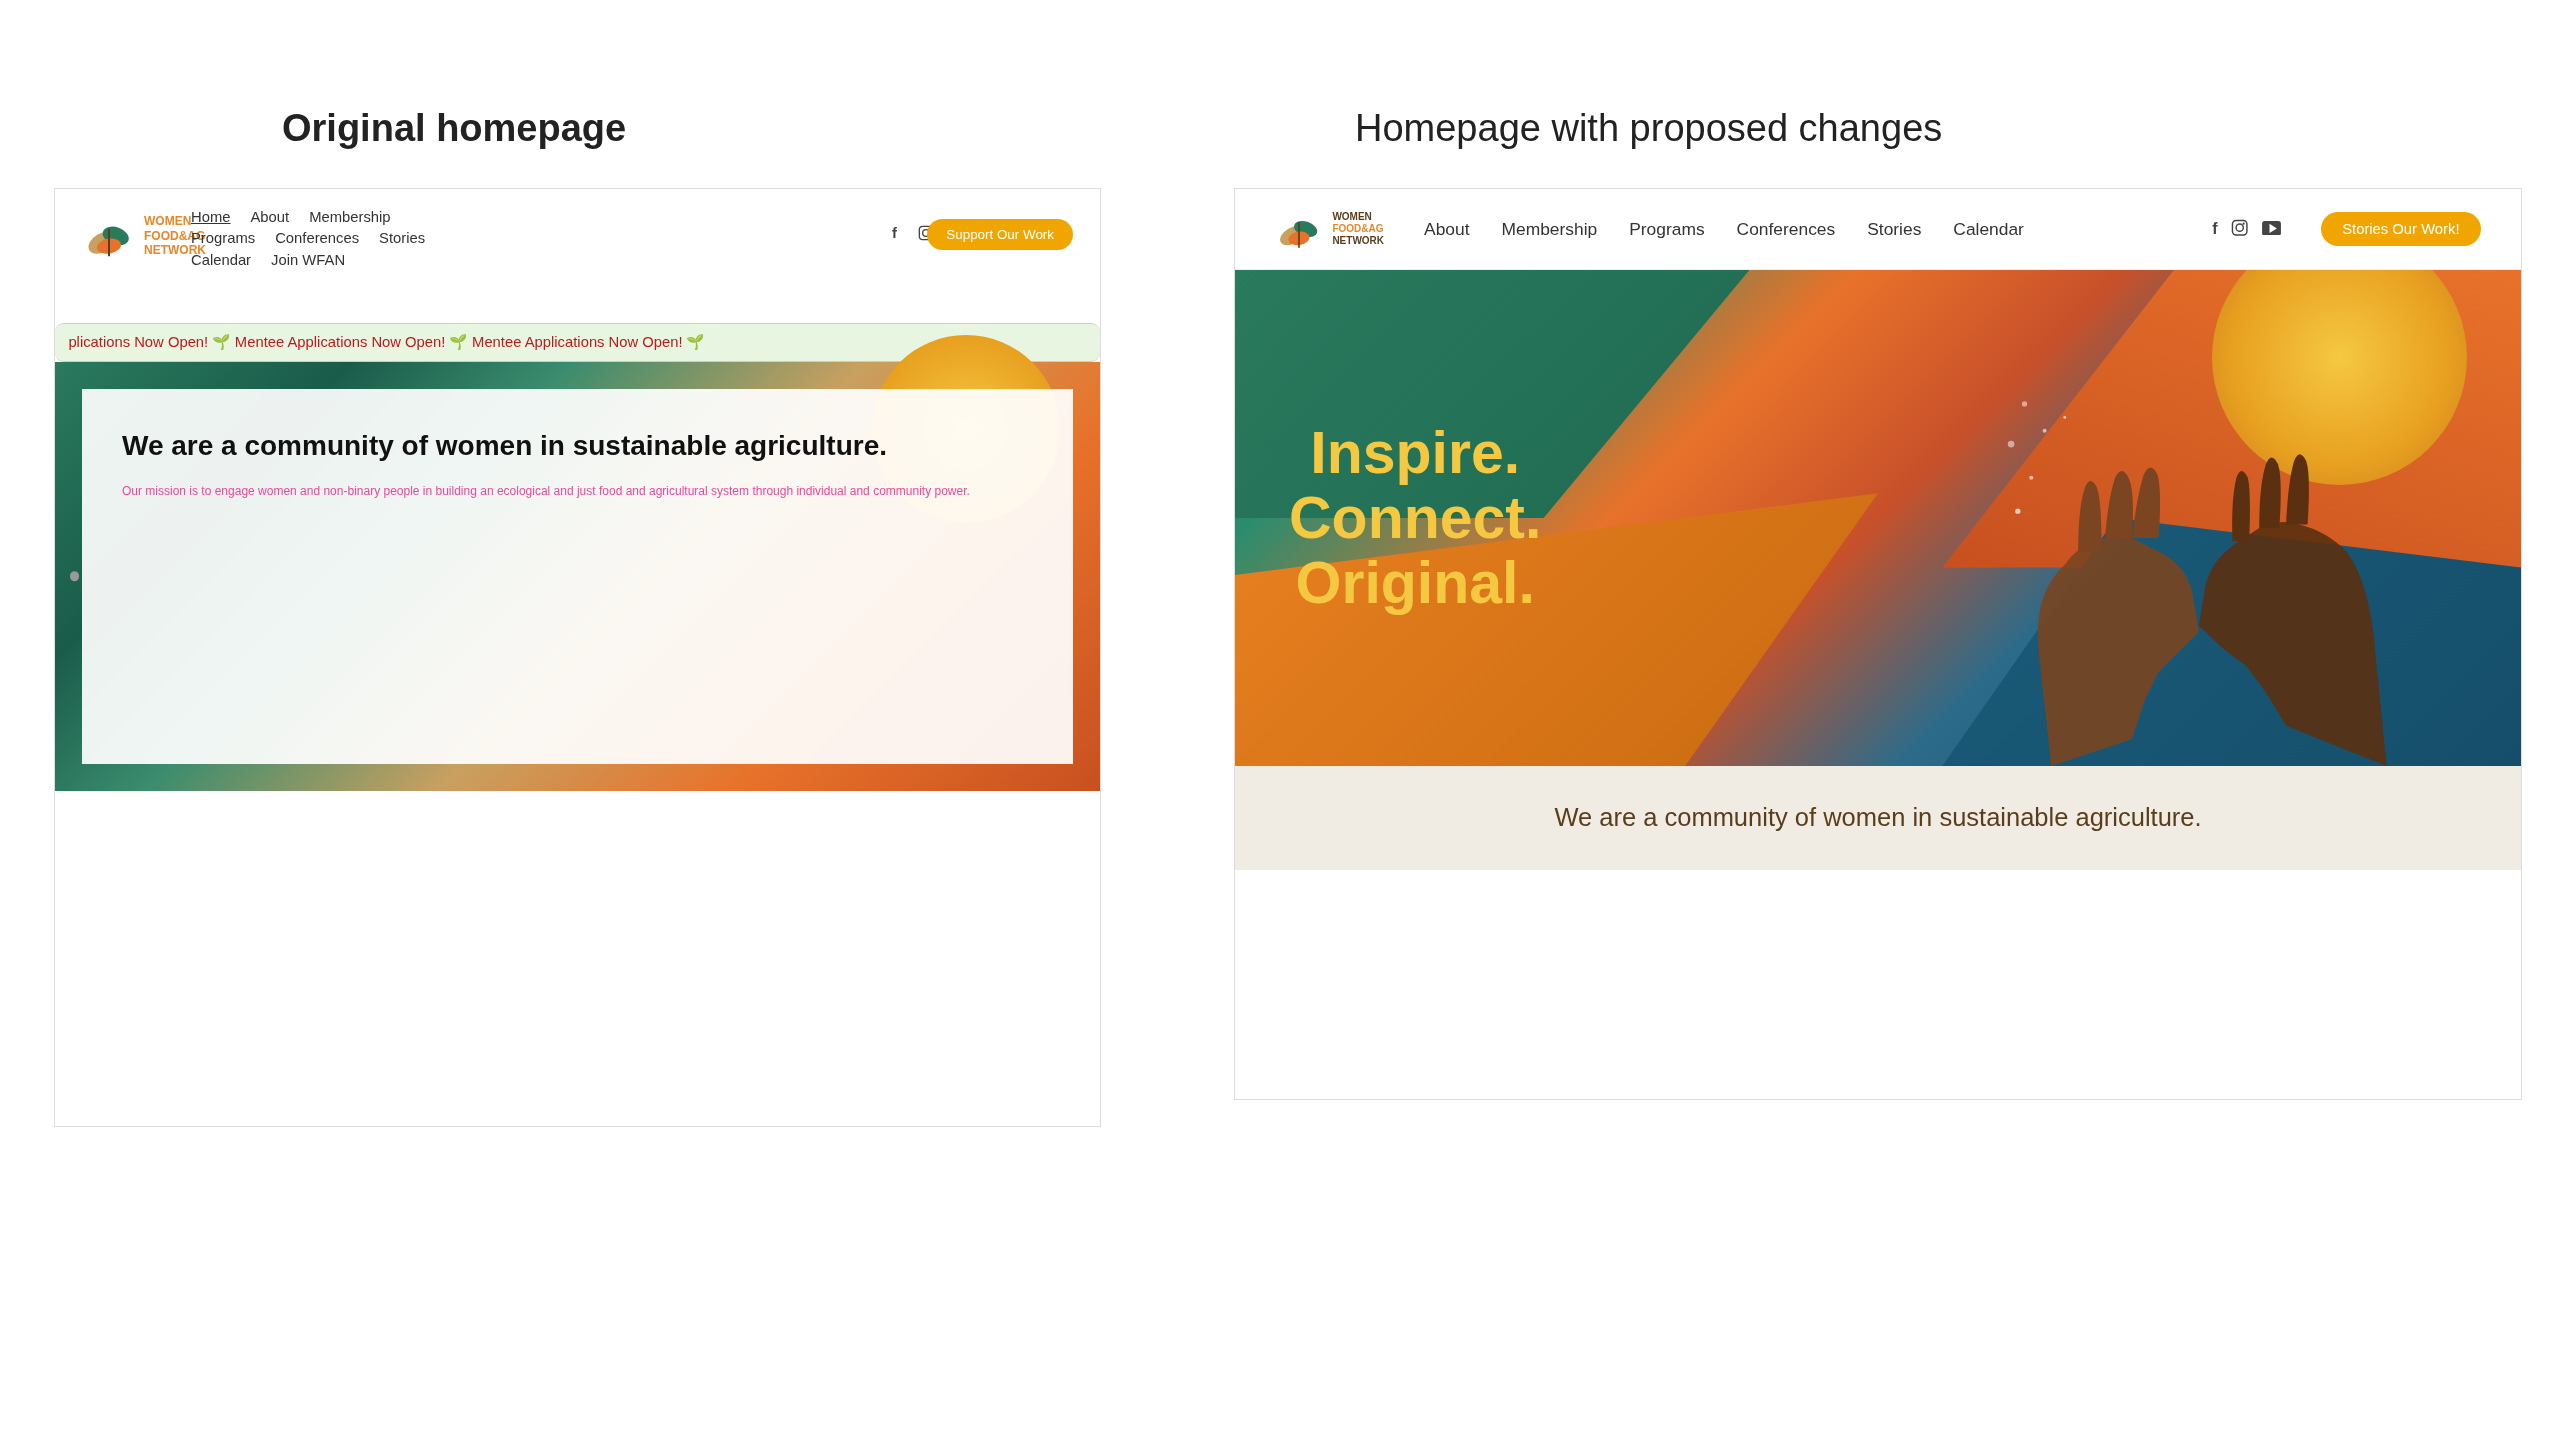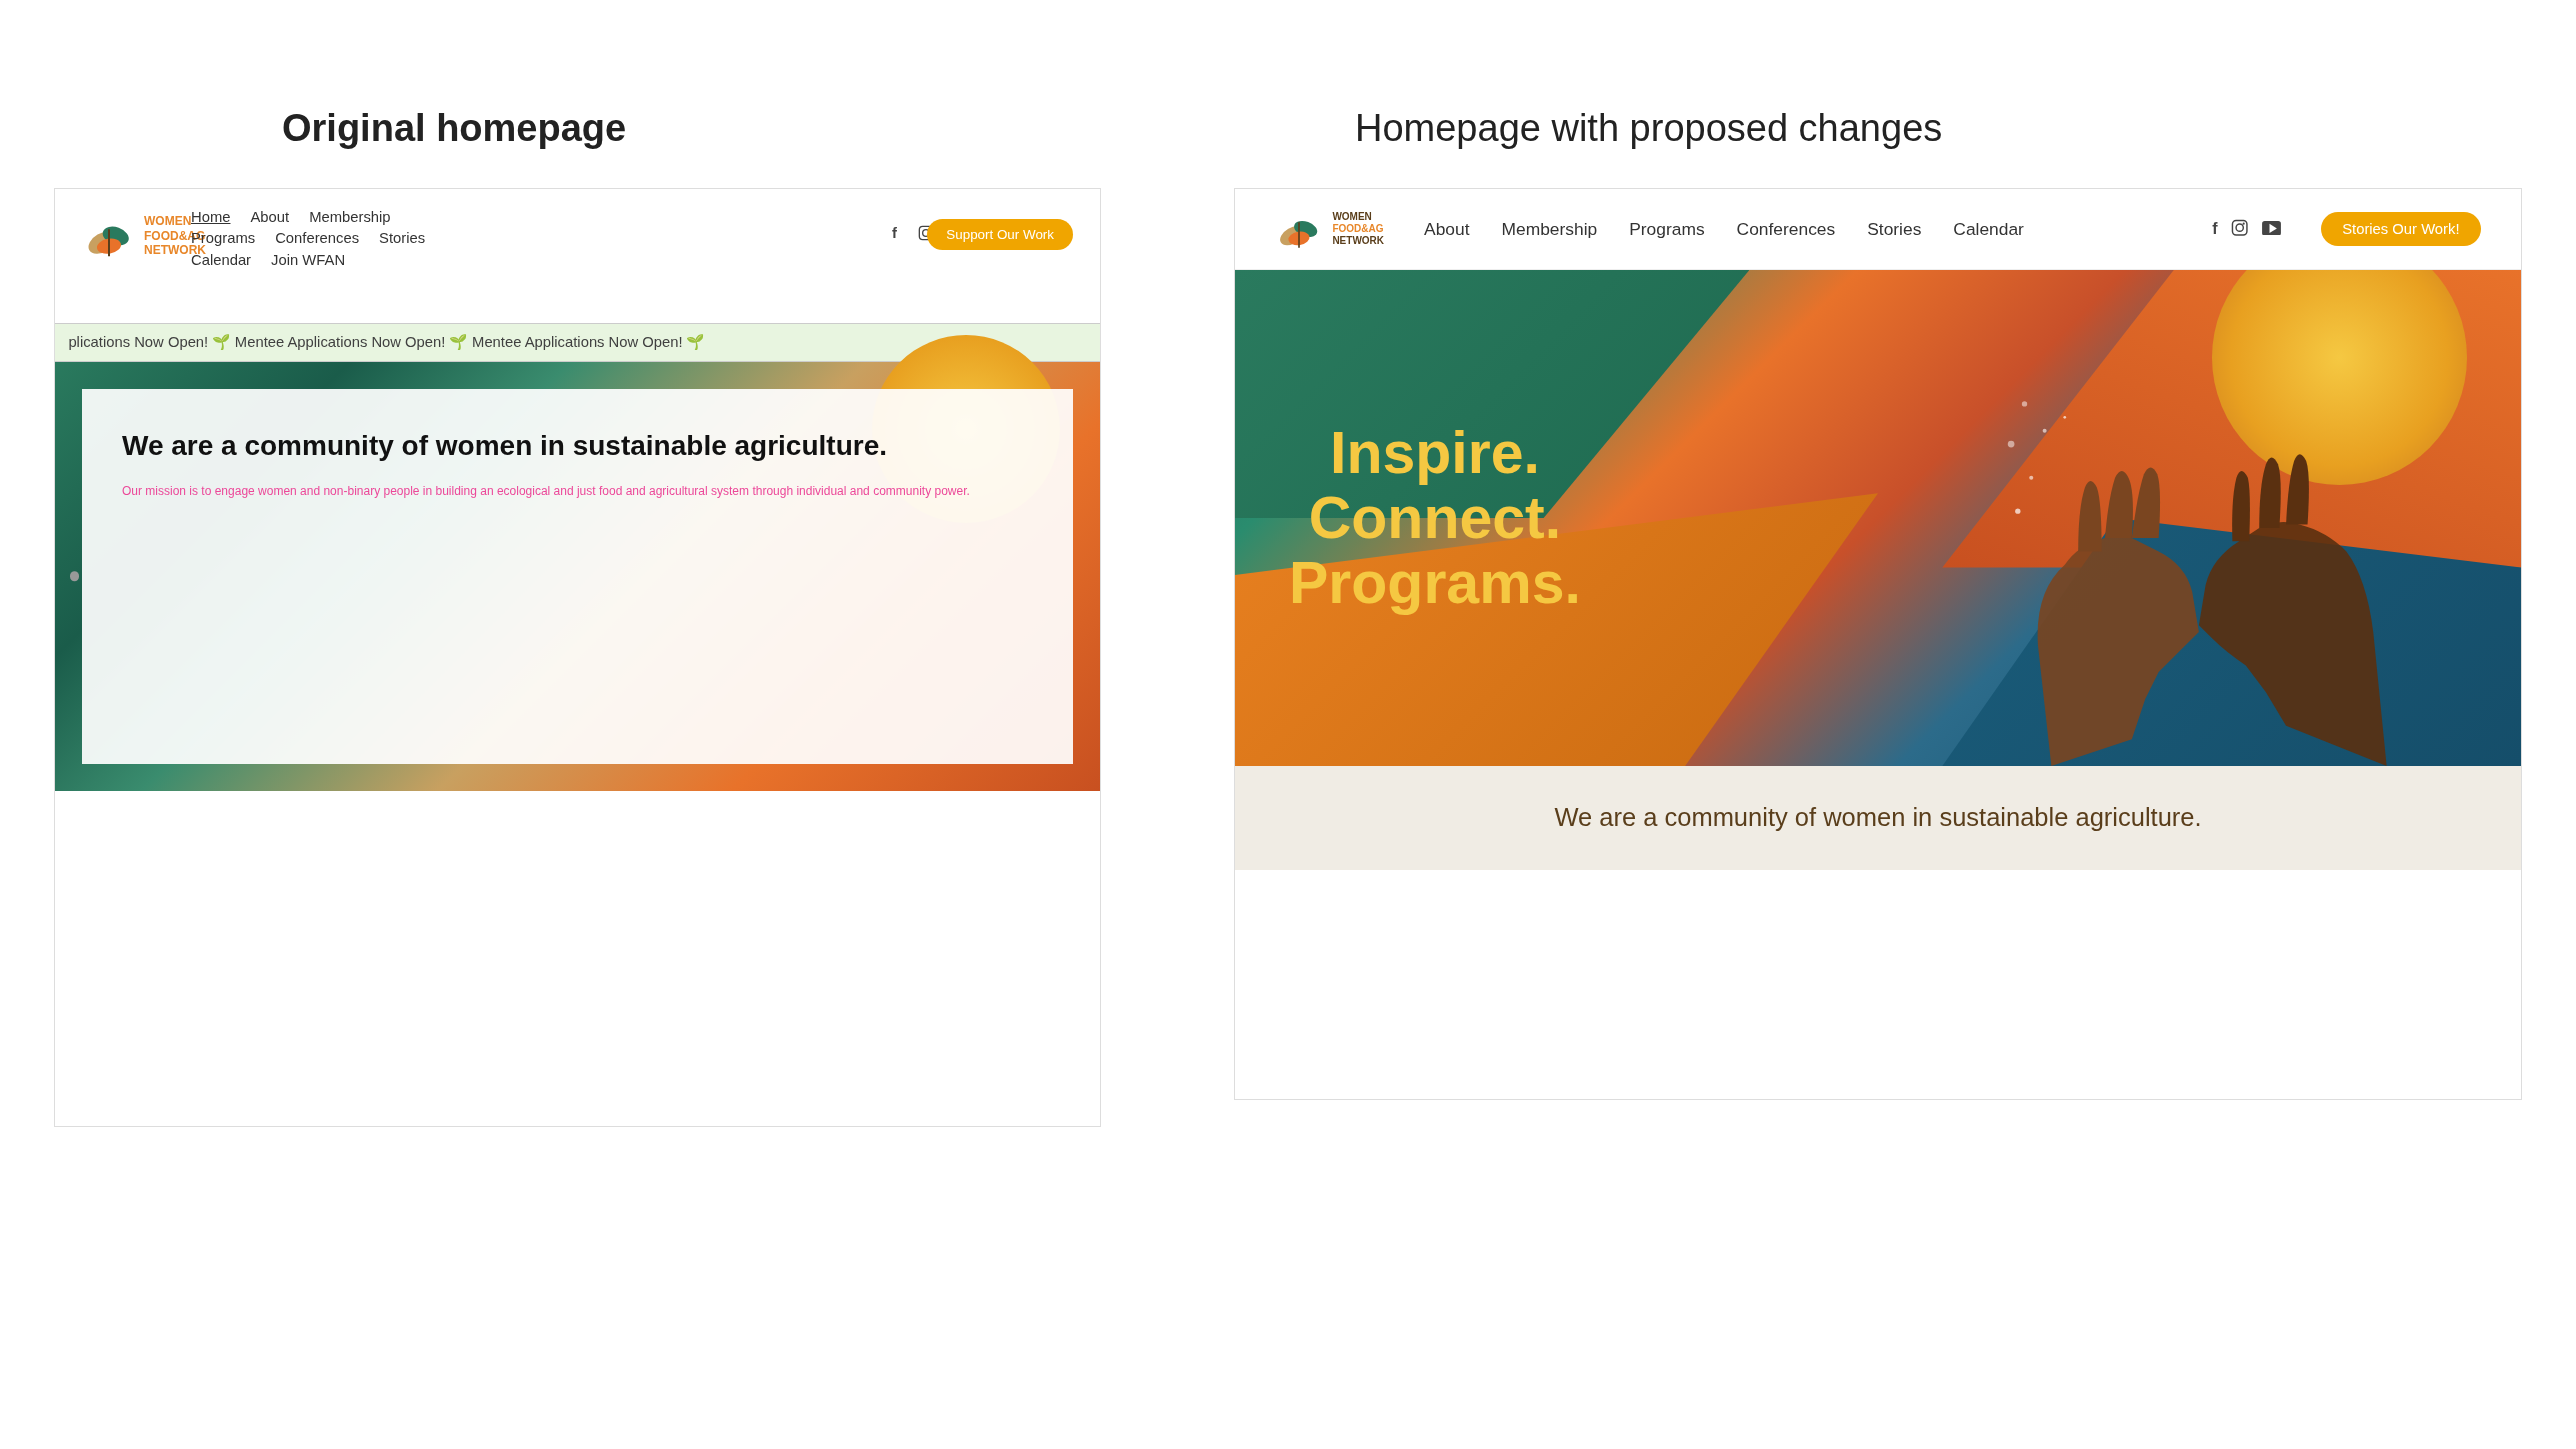--- a/index.html
+++ b/index.html
@@ -134,25 +134,26 @@
       font-size: 13.4px;
       cursor: pointer;
       font-weight: 500;
     }
 
     
     .ticker-bar {
       background: #e8f5e0;
       padding: 9.4px 13.4px;
       font-size: 14.8px;
-      color: #404040;
+      color: #b91c1c;
       overflow: hidden;
       white-space: nowrap;
       border-top: 0.7px solid #ccc;
       border-bottom: 0.7px solid #ccc;
+      border-radius: 9px;
     }
 
     
     .orig-hero {
       background: linear-gradient(135deg, #2a7a5e 0%, #1a5c4a 30%, #c8a060 60%, #e8722a 100%);
       height: 429px;
       position: relative;
       display: flex;
       align-items: stretch;
     }
@@ -554,21 +555,21 @@
           <circle cx="70" cy="250" r="3" fill="rgba(255,255,255,0.6)"></circle>
           <circle cx="40" cy="200" r="5" fill="rgba(255,255,255,0.5)"></circle>
           <circle cx="90" cy="180" r="3" fill="rgba(255,255,255,0.6)"></circle>
           <circle cx="120" cy="160" r="2" fill="rgba(255,255,255,0.7)"></circle>
           <circle cx="60" cy="140" r="4" fill="rgba(255,255,255,0.5)"></circle>
         </svg>
 
         <div class="prop-hero-text">
           <span class="prop-hero-line">Inspire.</span>
           <span class="prop-hero-line">Connect.</span>
-          <span class="prop-hero-line">Programs.</span>
+          <span class="prop-hero-line">Original.</span>
         </div>
       </div>
     </div>
 
     <div class="prop-caption-bar">
       <p class="prop-caption-text">We are a community of women in sustainable agriculture.</p>
     </div>
 
   </div>
 </div>

